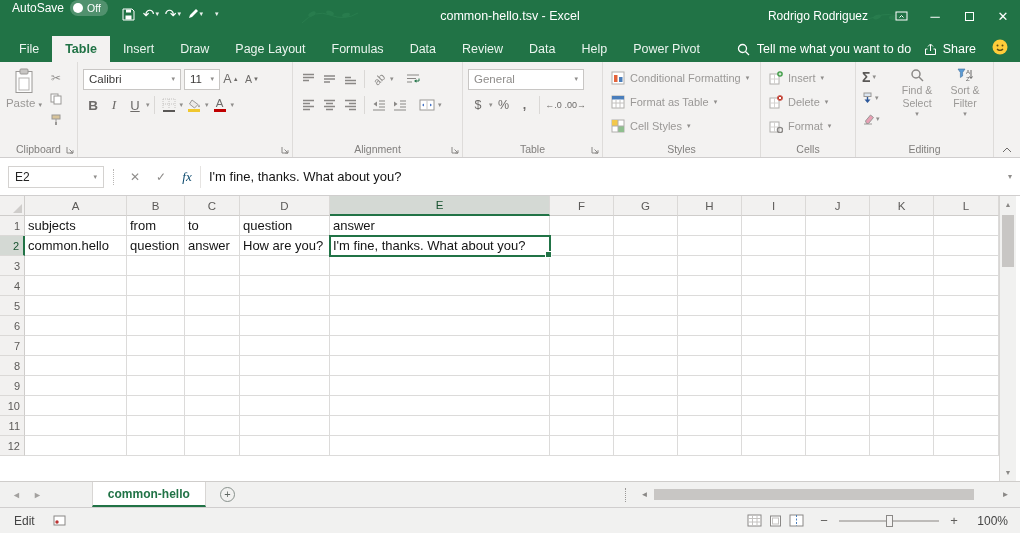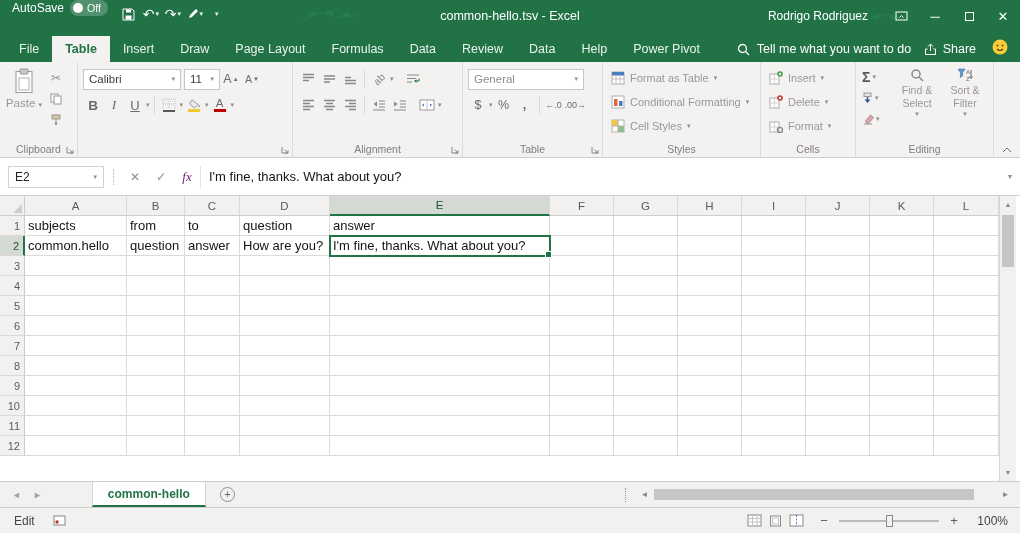--- a/index.html
+++ b/index.html
@@ -62,21 +62,21 @@
   .sigma { font-weight:bold; font-size:14px; color:#5a5856; }
   .ed-big { width:48px; display:flex; flex-direction:column; align-items:center; text-align:center; font-size:10.5px; line-height:1.25; color:#9a9896; padding-top:2px; }
   .ed-big svg { margin-bottom:2px; }
   .ribbon-collapse { position:absolute; right:8px; bottom:4px; line-height:0; }
 
   
   .formula-row { flex:none; height:38px; background:#fff; border-bottom:1px solid #d0cece; display:flex; align-items:center; padding-left:8px; }
   .name-box { width:96px; height:22px; background:#fff; border:1px solid #d4d2d0; display:flex; align-items:center; justify-content:space-between; padding:0 6px; font-size:12px; color:#222; }
   .fb-sep { width:8px; height:16px; border-right:1px dotted #b8b6b4; margin:0 8px 0 2px; }
   .fb-btn { width:26px; height:22px; display:flex; align-items:center; justify-content:center; font-size:12px; color:#8f8d8b; }
-  .fb-btn.fx { font-style:italic; font-family:"Liberation Serif", serif; font-size:13px; color:#701a75; }
+  .fb-btn.fx { font-style:italic; font-family:"Liberation Serif", serif; font-size:13px; color:#0c4a6e; }
   .fb-input { flex:1; height:22px; line-height:22px; font-size:13px; color:#141414; padding-left:8px; border-left:1px solid #e6e4e2; white-space:nowrap; overflow:hidden; }
   .fb-expand { width:20px; text-align:center; font-size:8px; color:#8f8d8b; }
 
   
   .grid-area { flex:1; display:flex; background:#fff; overflow:hidden; }
   .grid-main { width:999px; flex:none; }
   .hdr-row, .grow { display:flex; }
   .hdr-row { height:20px; }
   .grow { height:20px; }
   .corner { width:25px; flex:none; background:#f2f1f0; border-right:1px solid #cfcdcb; border-bottom:1px solid #cfcdcb; position:relative; }
@@ -400,33 +400,33 @@
       <div class="launcher"><svg width="8" height="8" viewBox="0 0 8 8">
             <path d="M1 1v6h6" fill="none" stroke="#8a8886"></path>
             <path d="M3.5 3.5L7 7M7 4.2V7H4.2" fill="none" stroke="#8a8886"></path>
           </svg></div>
     </div>
 
     <div class="rgroup" style="width:158px">
       <div class="srow">
         <svg width="14" height="14">
             <rect x="1" y="1" width="12" height="12" fill="#fff" stroke="#b0aeac"></rect>
-            <rect x="1" y="1" width="12" height="3.5" fill="#4a7ebb"></rect>
-            <path d="M1 8h12M5 4.5V13M9 4.5V13" stroke="#c4c2c0"></path>
-          </svg>
-        <span>Format as Table</span>
+            <rect x="3" y="4" width="3.5" height="7" fill="#e4643b"></rect>
+            <rect x="8" y="6" width="3.5" height="5" fill="#4a7ebb"></rect>
+          </svg>
+        <span>Conditional Formatting</span>
           <span class="caret">▾</span>
       </div>
       <div class="srow">
         <svg width="14" height="14">
             <rect x="1" y="1" width="12" height="12" fill="#fff" stroke="#b0aeac"></rect>
-            <rect x="3" y="4" width="3.5" height="7" fill="#e4643b"></rect>
-            <rect x="8" y="6" width="3.5" height="5" fill="#4a7ebb"></rect>
-          </svg>
-        <span>Conditional Formatting</span>
+            <rect x="1" y="1" width="12" height="3.5" fill="#4a7ebb"></rect>
+            <path d="M1 8h12M5 4.5V13M9 4.5V13" stroke="#c4c2c0"></path>
+          </svg>
+        <span>Format as Table</span>
           <span class="caret">▾</span>
       </div>
       <div class="srow">
         <svg width="14" height="14">
             <rect x="1" y="1" width="12" height="12" fill="#fff" stroke="#b0aeac"></rect>
             <rect x="1" y="1" width="6" height="6" fill="#f2c84b"></rect>
             <rect x="7" y="7" width="6" height="6" fill="#8fbf8f"></rect>
             <path d="M7 1v12M1 7h12" stroke="#b0aeac"></path>
           </svg>
         <span>Cell Styles</span>

